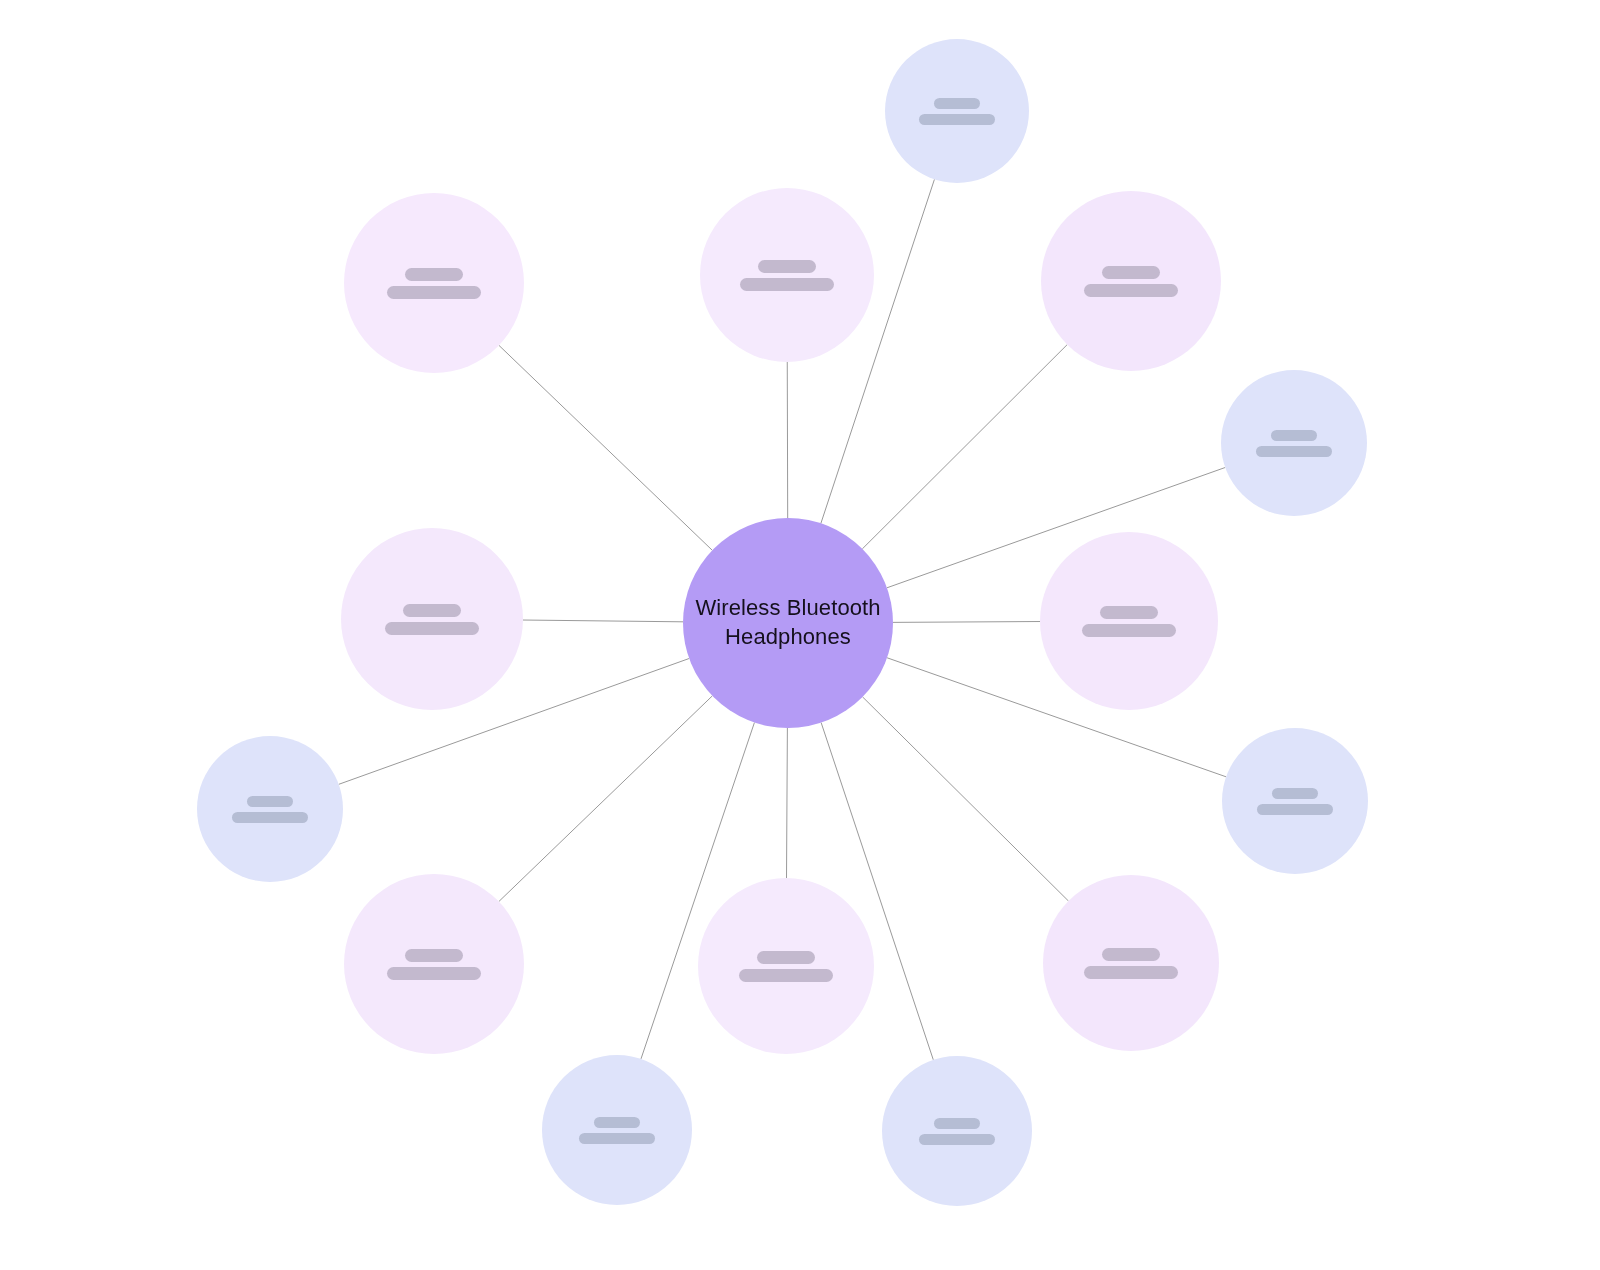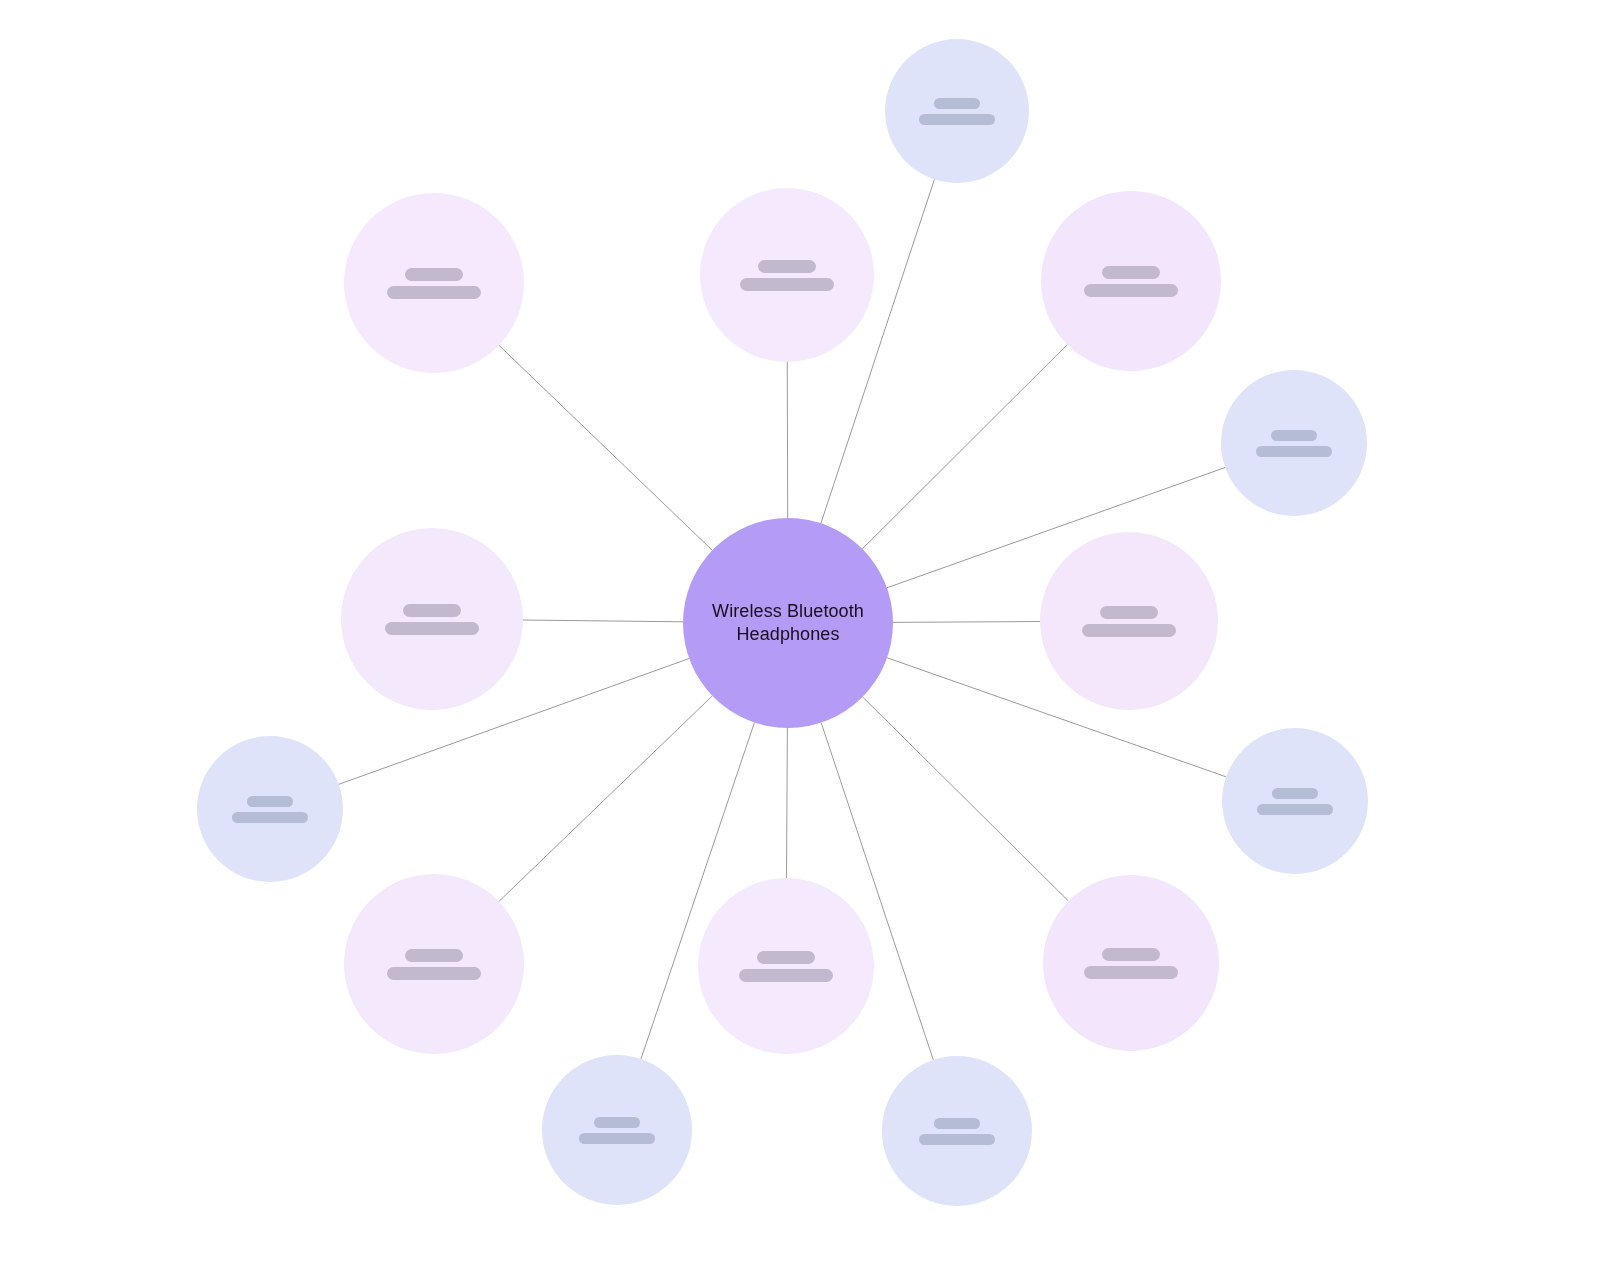--- a/index.html
+++ b/index.html
@@ -36,21 +36,21 @@
     justify-content: center;
   }
   .node-central {
     background: #b49bf5;
     z-index: 5;
   }
   .node-central .central-label {
     color: #15101c;
     text-align: center;
     line-height: 1.30;
-    font-size: 18px;
+    font-size: 22px;
     font-weight: 400;
     letter-spacing: 0.1px;
     padding: 0 10px;
   }
   .node-leaf {
     z-index: 3;
   }
   .skeleton {
     display: flex;
     flex-direction: column;

